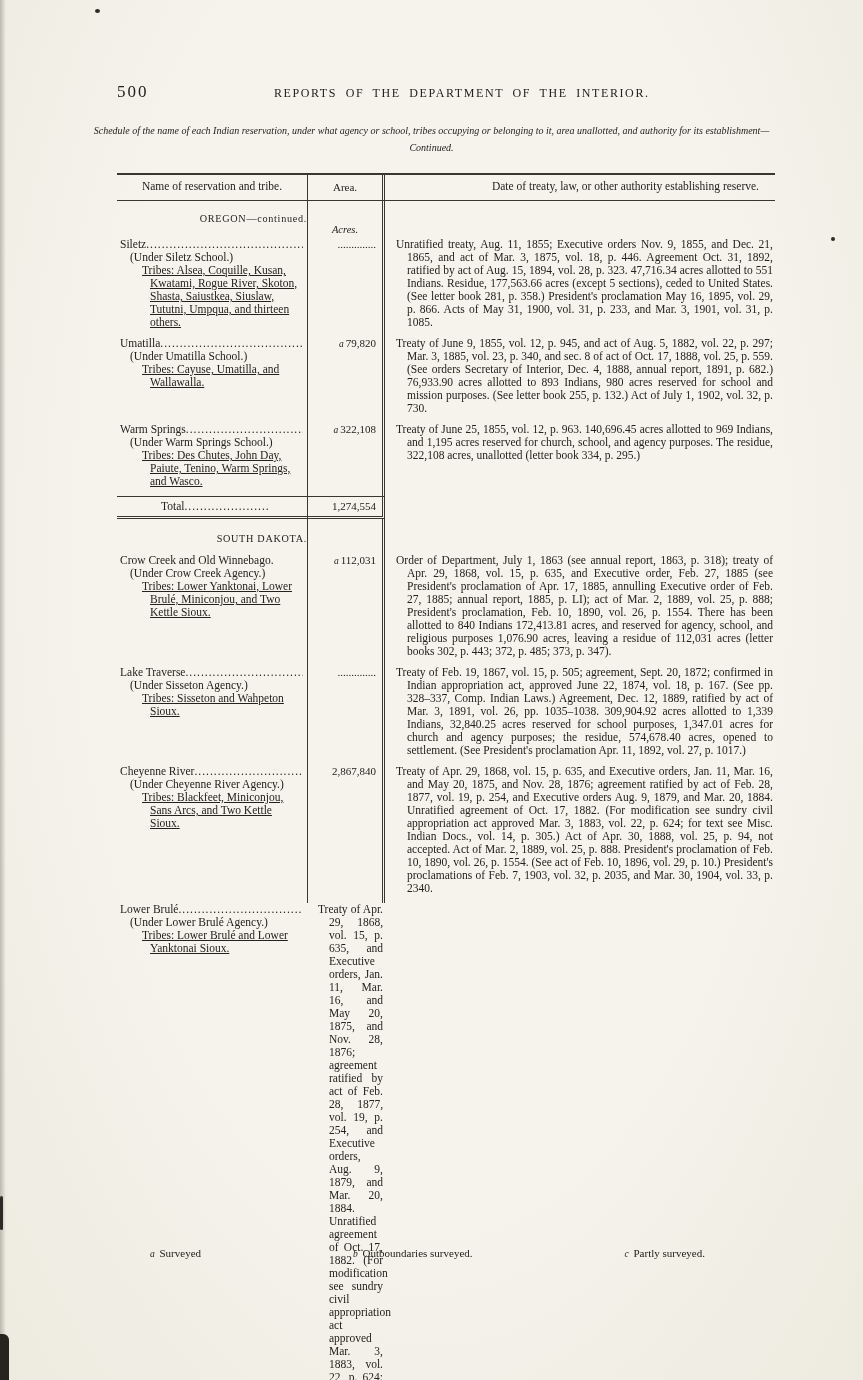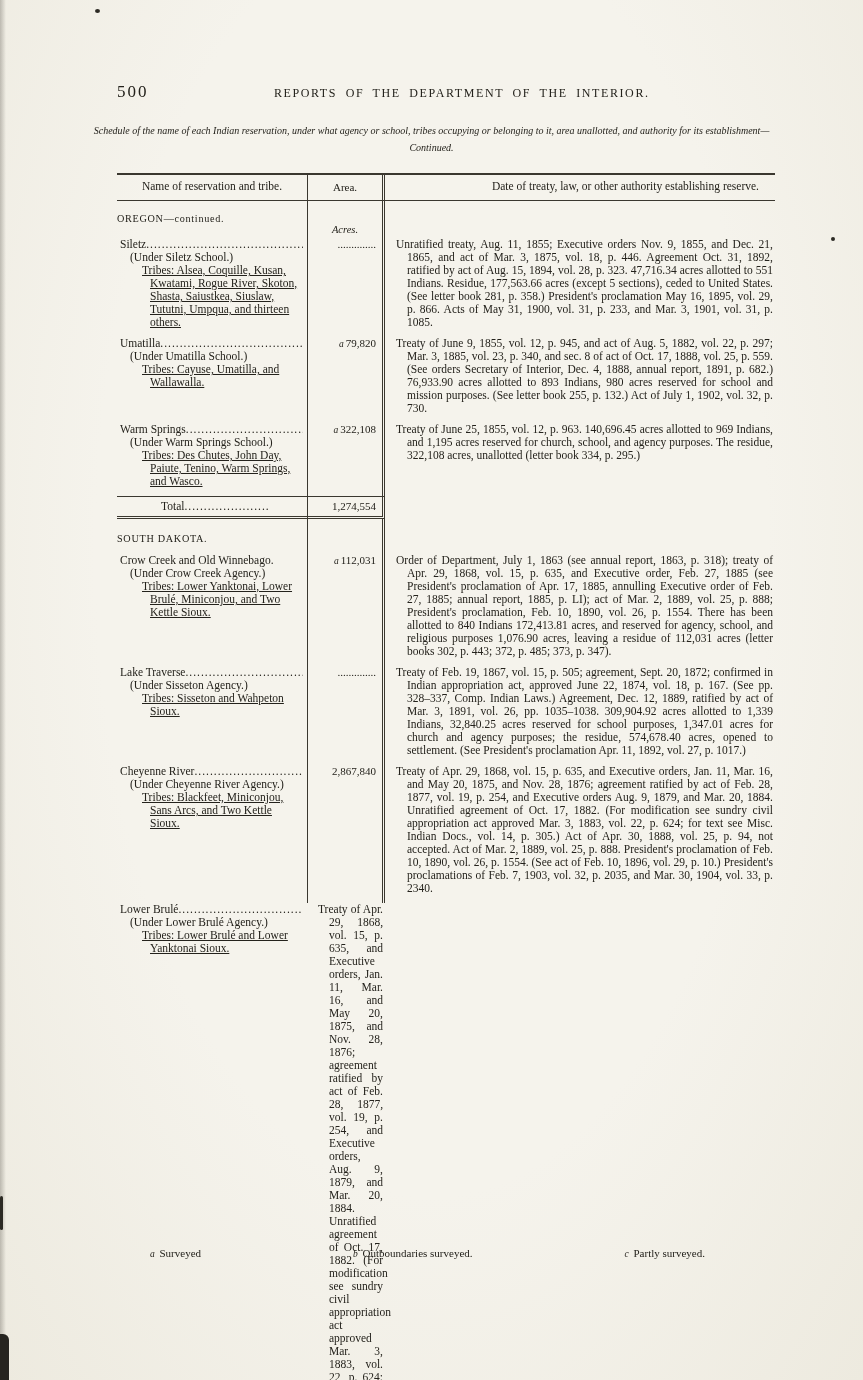--- a/index.html
+++ b/index.html
@@ -36,21 +36,21 @@
   .c-name{padding:0 4px 8px 3px;}
   .c-area{border-left:1px solid var(--line);border-right:3px double var(--line);
     padding:0 6px 8px 2px;text-align:right;font-size:11px;white-space:nowrap;overflow:hidden;}
   .c-auth{padding:0 2px 8px 22px;text-indent:-11px;text-align:justify;}
 
   .thead{border-top:2px solid var(--line);border-bottom:1px solid var(--line);}
   .thead .c-name{text-align:center;padding:5px 12px 7px;}
   .thead .c-area{display:flex;align-items:center;justify-content:center;padding:0;text-align:center;}
   .thead .c-auth{text-align:right;text-indent:0;padding:5px 16px 7px;}
 
-  .sect .c-name{text-align:left;font-size:10.2px;letter-spacing:.7px;padding:11px 0 7px;}
+  .sect .c-name{text-align:right;font-size:10.2px;letter-spacing:.7px;padding:11px 0 7px;}
   .sect .c-area{font-style:italic;text-align:center;font-size:10.5px;padding:22px 0 2px;}
   .sect2 .c-name{padding:13px 0 9px;}
 
   .nm-line{white-space:nowrap;overflow:hidden;}
   .nm-line.wrap{white-space:normal;}
   .dots{letter-spacing:1px;}
   .under{padding-left:10px;}
   .tribes{padding-left:30px;text-indent:-8px;text-decoration:underline;}
 
   .fnm{font-style:italic;font-size:9.5px;margin-right:2px;}

